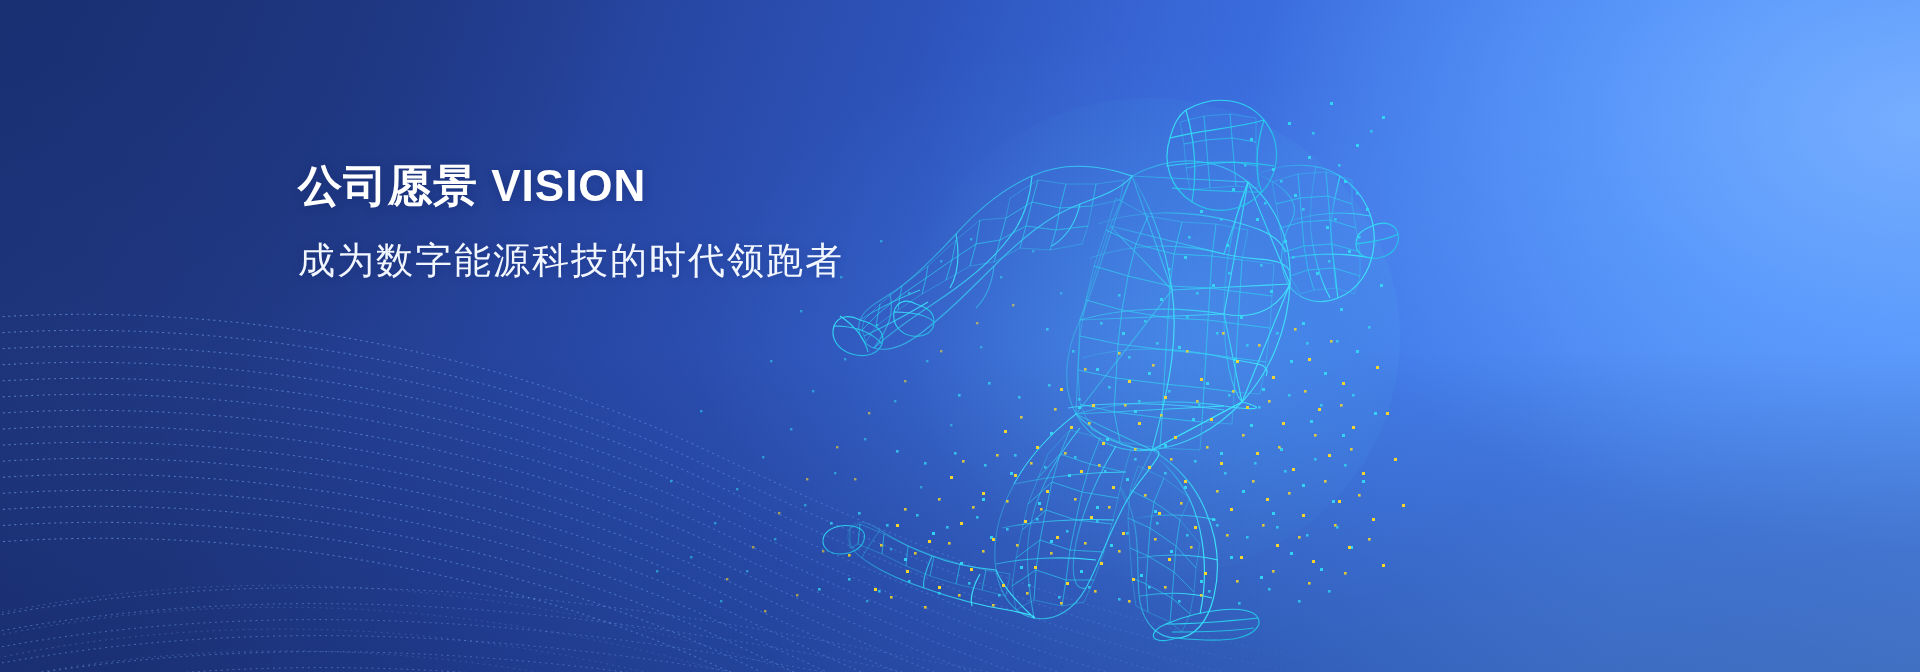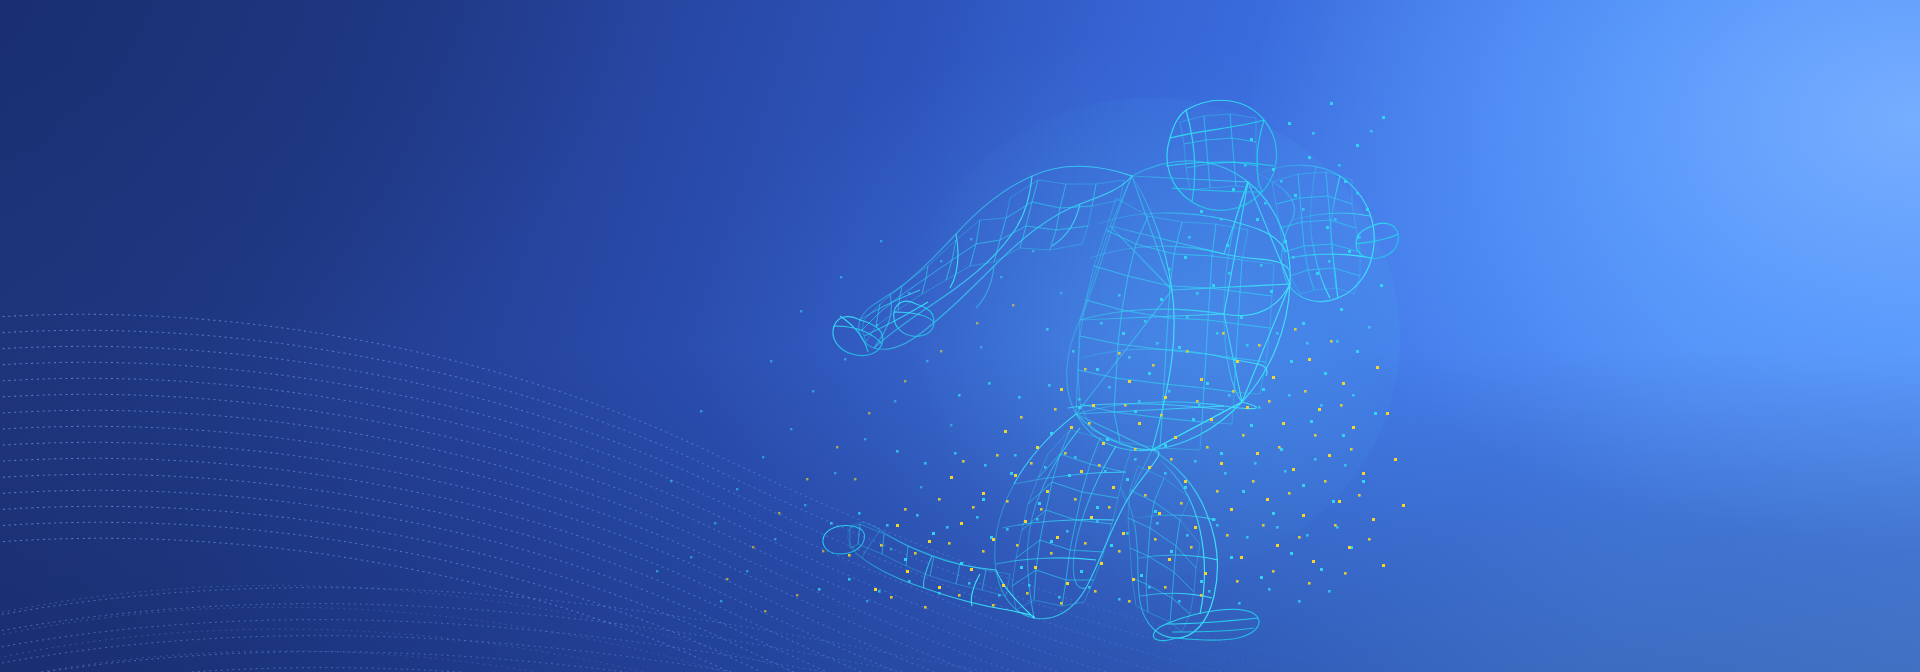--- a/index.html
+++ b/index.html
@@ -813,14 +813,18 @@
             <rect x="182" y="490" width="2.4" height="2.4"></rect>
           <rect x="156" y="534" width="2.4" height="2.4"></rect>
             <rect x="124" y="550" width="2.4" height="2.4"></rect>
         </g>
       </g>
     </svg>
   </div>
 
   <div class="glow-overlay"></div>
 
+  <div class="text-block">
+    <div class="vision-title">公司愿景 VISION</div>
+    <div class="vision-subtitle">成为数字能源科技的时代领跑者</div>
+  </div>
 
 </div>
 
 </body></html>

